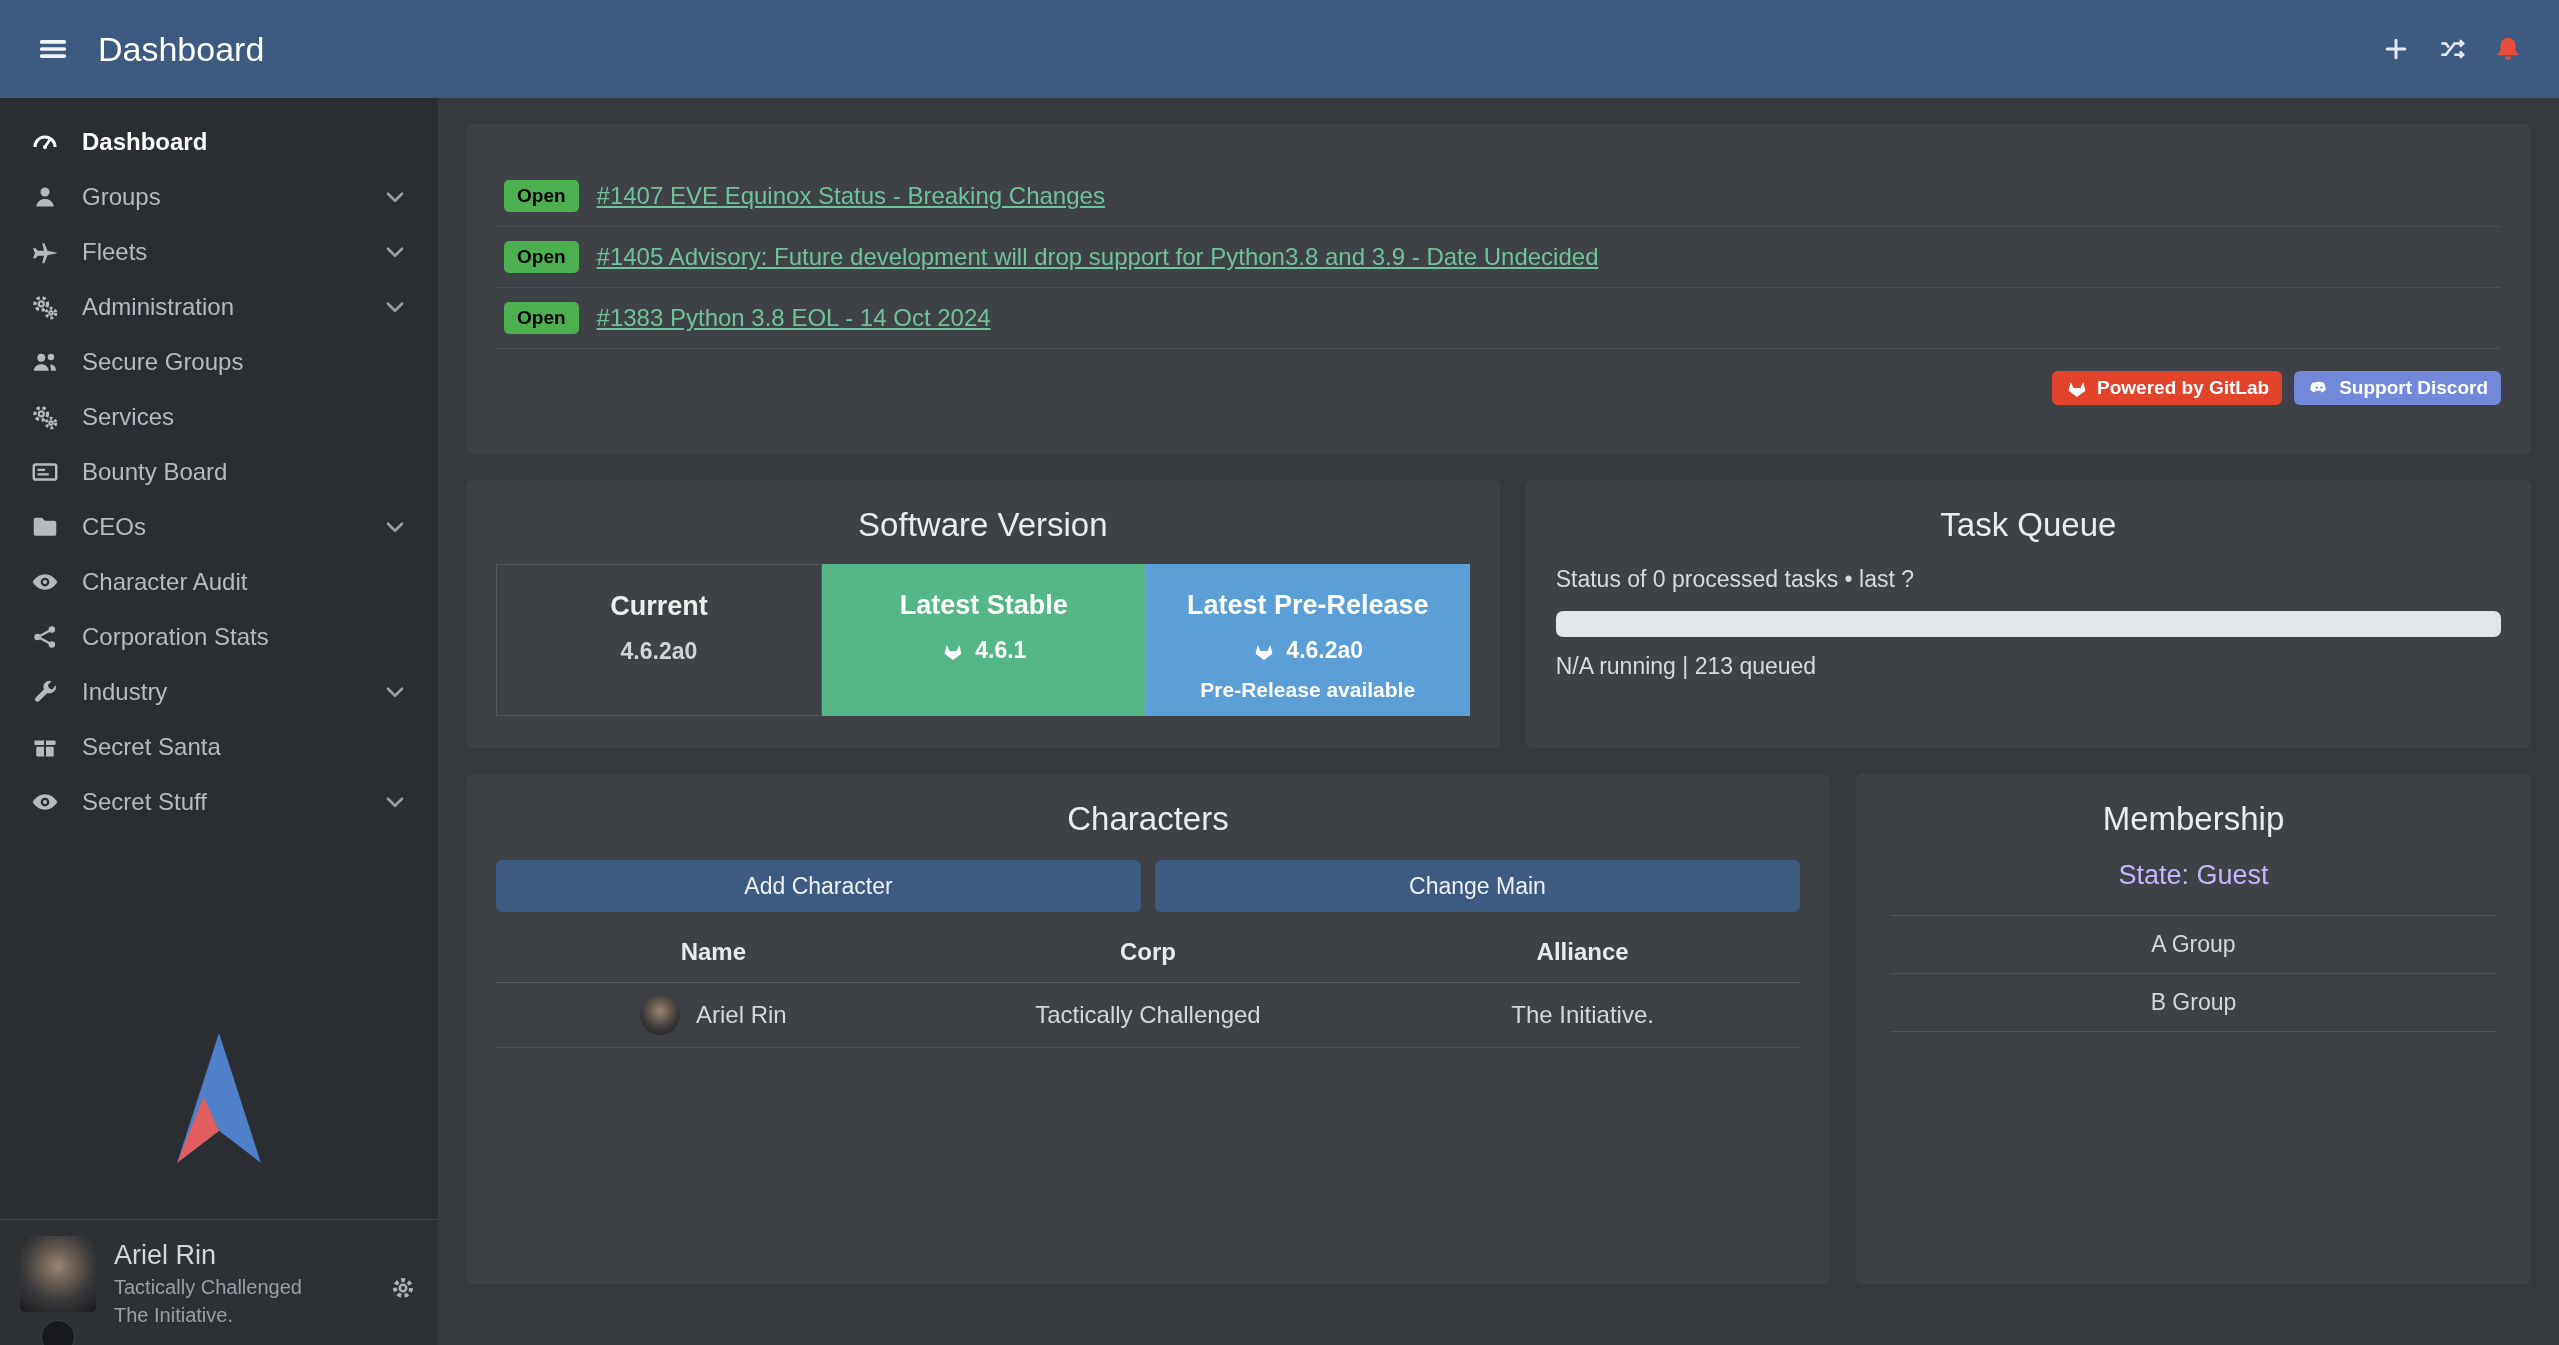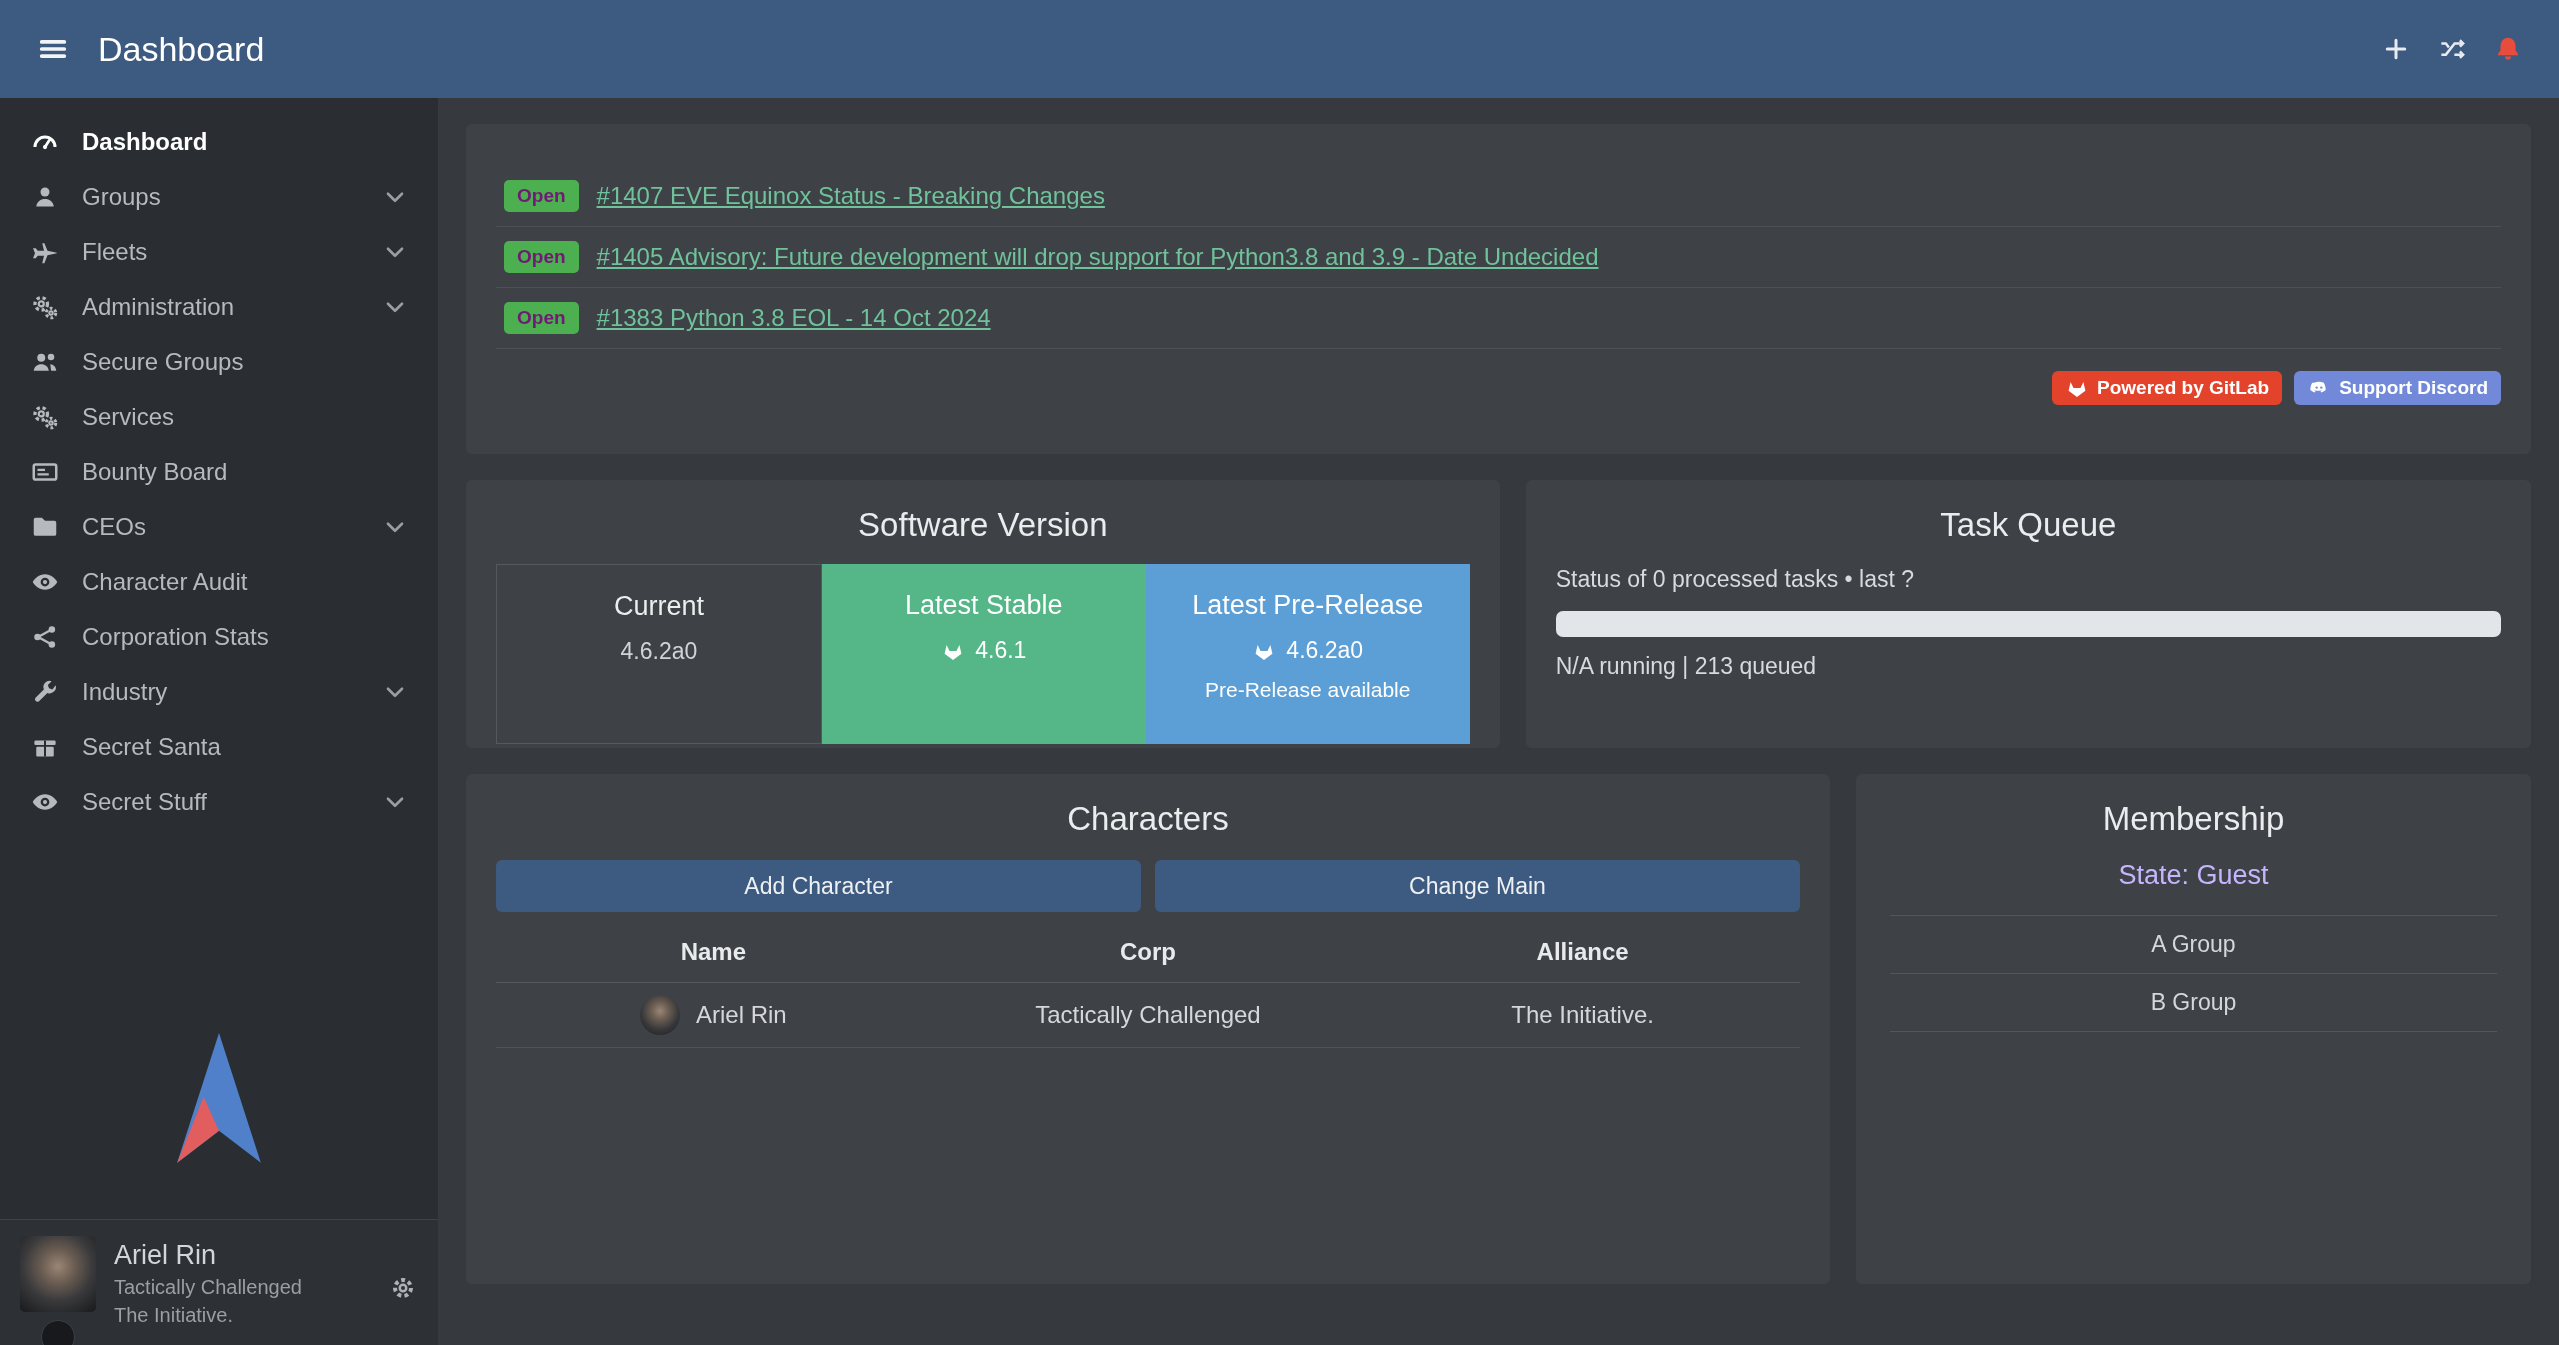--- a/index.html
+++ b/index.html
@@ -71,40 +71,40 @@
 
   
   .panel.notifications { height: 330px; }
   .notif-list { margin-top: 16px; }
   .notif-row {
     display: flex; align-items: center; gap: 18px;
     padding: 14px 8px; border-bottom: 1px solid rgba(255,255,255,.08);
     font-size: 24px;
   }
   .badge-open {
-    background: var(--open_badge, #4caf50); color: #701a75; font-weight: bold;
+    background: var(--open_badge, #4caf50); color: #000000; font-weight: bold;
     font-size: 19px; padding: 5px 13px; border-radius: 5px; flex: 0 0 auto;
   }
   .notif-link { color: var(--link, #70c29b); text-decoration: underline; cursor: pointer; }
   .footer-badges { display: flex; justify-content: flex-end; gap: 12px; margin-top: 22px; }
   .pill {
     display: inline-flex; align-items: center; gap: 8px;
     border-radius: 6px; padding: 5px 13px; color: #fff; font-size: 19px; font-weight: bold;
     cursor: pointer; text-decoration: none;
   }
   .pill.gitlab { background: var(--gitlab, #e2432a); }
   .pill.discord { background: var(--discord, #7289da); }
   .pill svg { width: 24px; height: 24px; fill: #fff; }
 
   
   .row2 { display: flex; gap: 26px; }
   .row2 .panel { height: 268px; }
   .panel.software { flex: 1.03; }
   .panel.taskqueue { flex: 1; }
-  .sv-cols { display: flex; margin-top: 20px; height: 180px; }
+  .sv-cols { display: flex; margin-top: 20px; height: 152px; font-weight: bold; }
   .sv-col { flex: 1; text-align: center; padding-top: 26px; }
   .sv-col .t { font-size: 27px; color: #eceded; margin-bottom: 16px; }
   .sv-col .v { font-size: 23px; color: #d2d3d5; display: flex; justify-content: center; align-items: center; gap: 10px; }
   .sv-col .v svg { width: 24px; height: 24px; fill: currentColor; }
   .sv-col.plain { border: 1px solid #55585d; }
   .sv-col.success { background: var(--success, #55b787); }
   .sv-col.info { background: var(--info, #5b9fd6); }
   .sv-col.success .t, .sv-col.success .v, .sv-col.info .t, .sv-col.info .v, .sv-col.info .note { color: #fff; }
   .sv-col .note { font-size: 21px; margin-top: 14px; }
 

